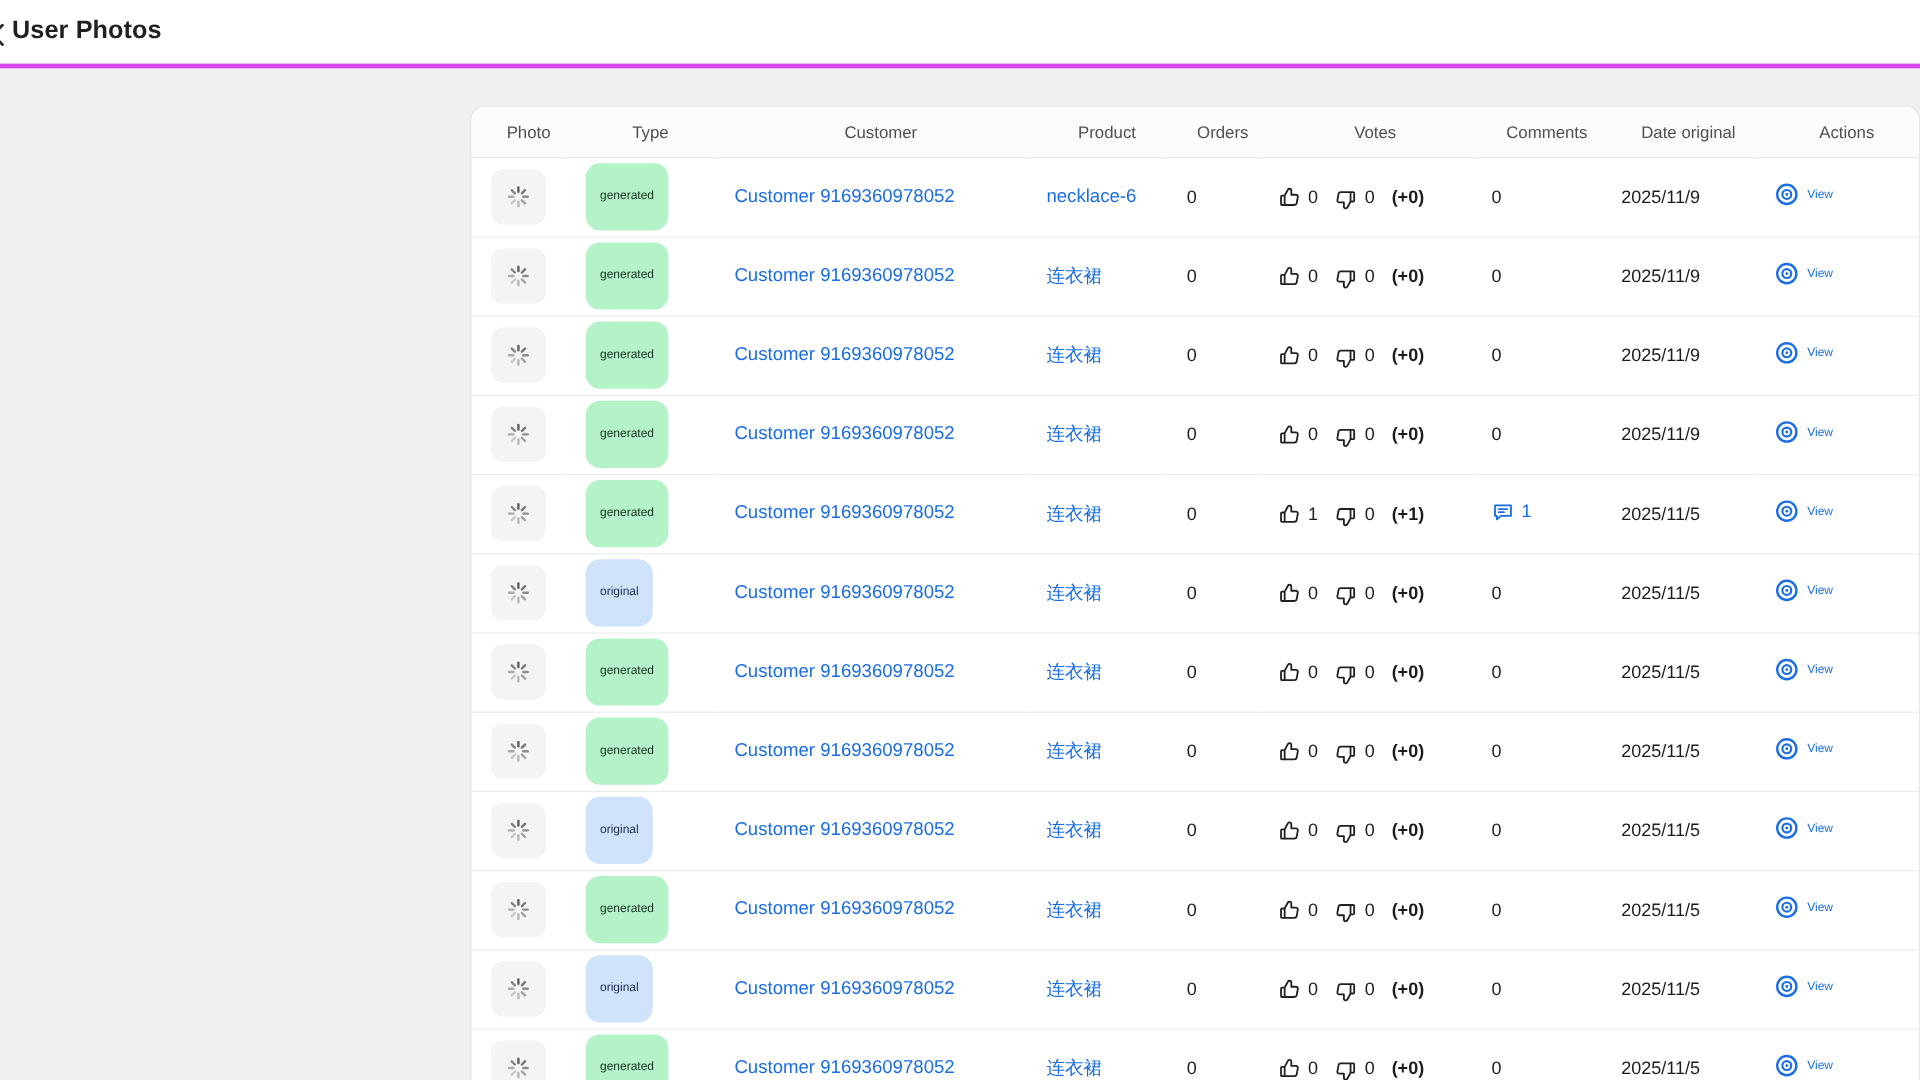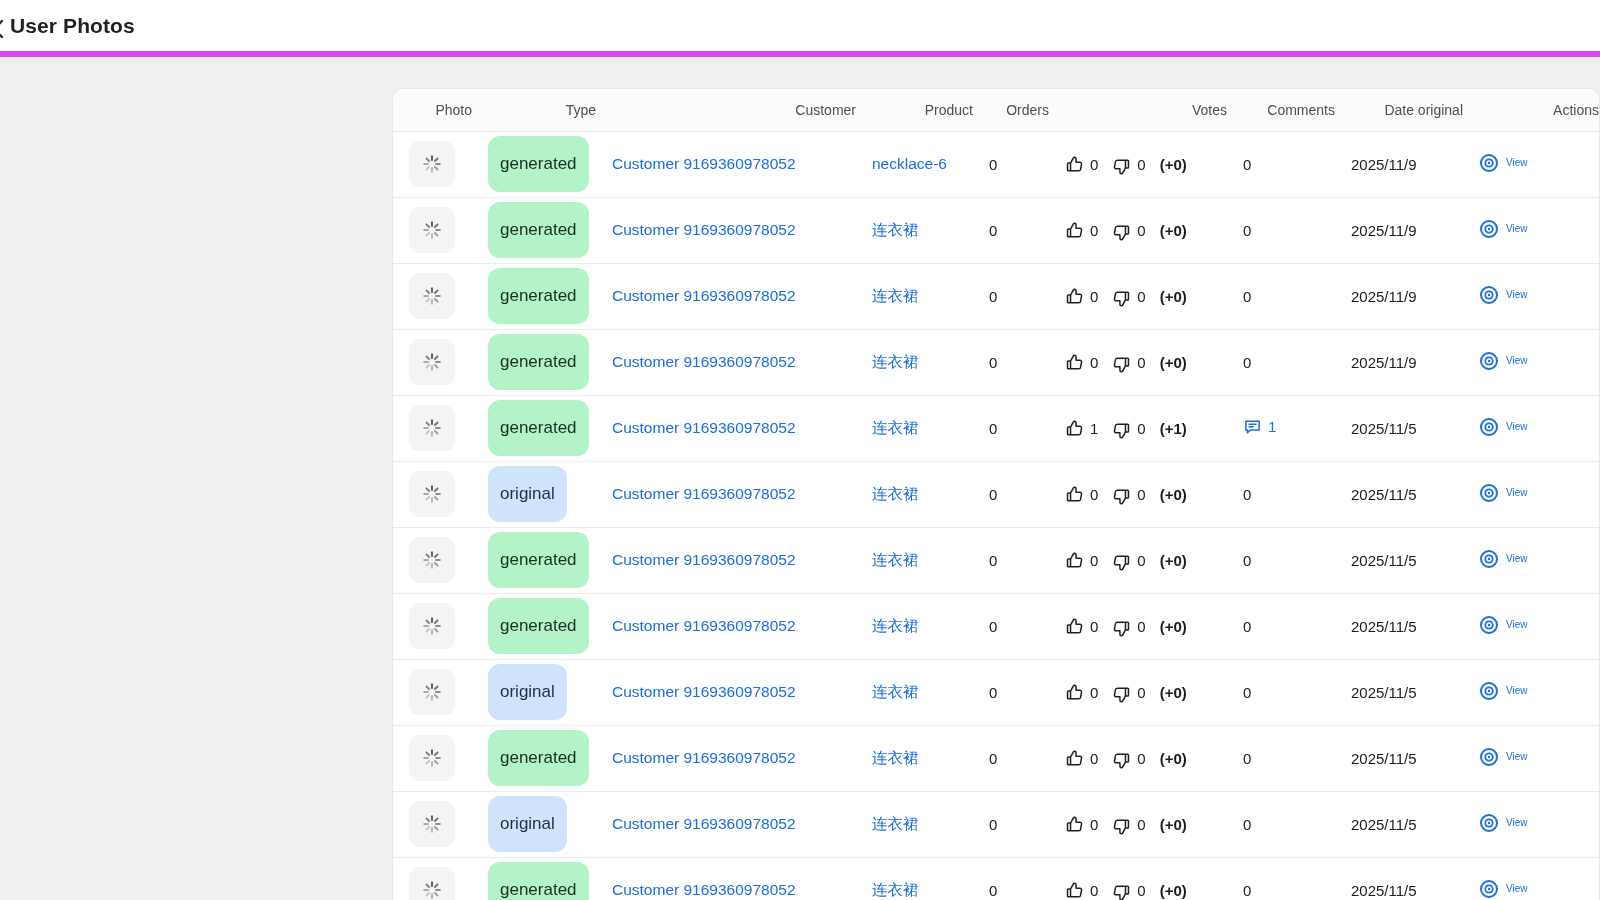--- a/index.html
+++ b/index.html
@@ -14,21 +14,21 @@
   *{box-sizing:border-box;}
   html,body{margin:0;padding:0;}
   body{
     width:1600px;height:900px;overflow:hidden;position:relative;
     background:var(--page-bg);
     font-family:"Liberation Sans","DejaVu Sans",sans-serif;
     color:var(--body-text);
   }
   .topbar{
     position:absolute;left:0;top:0;width:1600px;height:57px;
-    background:var(--topbar-bg);border-bottom:6px solid #d946ef;
+    background:var(--topbar-bg);border-bottom:4px solid #d946ef;
   }
   .back-chevron{
     position:absolute;left:-10px;top:18px;width:16px;height:22px;
     color:#2a2c2e;
   }
   .page-title{
     position:absolute;left:10px;top:14px;
     font-size:21px;font-weight:700;color:var(--title-color);
     letter-spacing:0.1px;
   }
@@ -37,41 +37,41 @@
     background:var(--card-bg);
     border:1px solid #e7e7e7;border-bottom:none;
     border-radius:12px 12px 0 0;
     box-shadow:0 1px 2px rgba(0,0,0,0.03);
     overflow:hidden;
   }
   table.photos{
     border-collapse:collapse;table-layout:fixed;width:1206px;
   }
   table.photos th{
-    height:42px;text-align:right;vertical-align:middle;
+    height:42px;text-align:center;vertical-align:middle;
     font-size:14px;font-weight:500;color:var(--header-text);
     padding:0 0 0 16px;background:#fcfcfc;
     border-bottom:1px solid var(--border);
     white-space:nowrap;
   }
   table.photos td{
     height:66px;vertical-align:middle;
     padding:0 0 0 16px;
     border-bottom:1px solid var(--row-border);
     font-size:15px;color:var(--body-text);
     white-space:nowrap;
   }
   .photo-box{
     width:46px;height:46px;border-radius:10px;background:var(--placeholder-bg);
     display:flex;align-items:center;justify-content:center;
   }
   .spinner{width:22px;height:22px;color:var(--spinner);}
   .badge{
     display:inline-block;padding:20px 12px;border-radius:12px;
-    font-size:17px;line-height:16px;
+    font-size:10px;line-height:16px;
   }
   .badge-green{background:var(--badge-green-bg);color:var(--badge-green-text);}
   .badge-blue{background:var(--badge-blue-bg);color:var(--badge-blue-text);}
   a.link{color:var(--link);text-decoration:none;font-size:15.5px;cursor:pointer;}
   .votes-cell{display:flex;align-items:center;gap:6px;}
   .vote-icon{width:19px;height:19px;color:#1f2021;flex:0 0 auto;}
   .vote-icon.down{transform:rotate(180deg) translateY(-2px);}
   .vote-num{font-size:15px;margin-right:8px;}
   .vote-net{font-size:15px;font-weight:700;}
   .comment-link{display:inline-flex;align-items:center;gap:6px;color:var(--link);cursor:pointer;}

